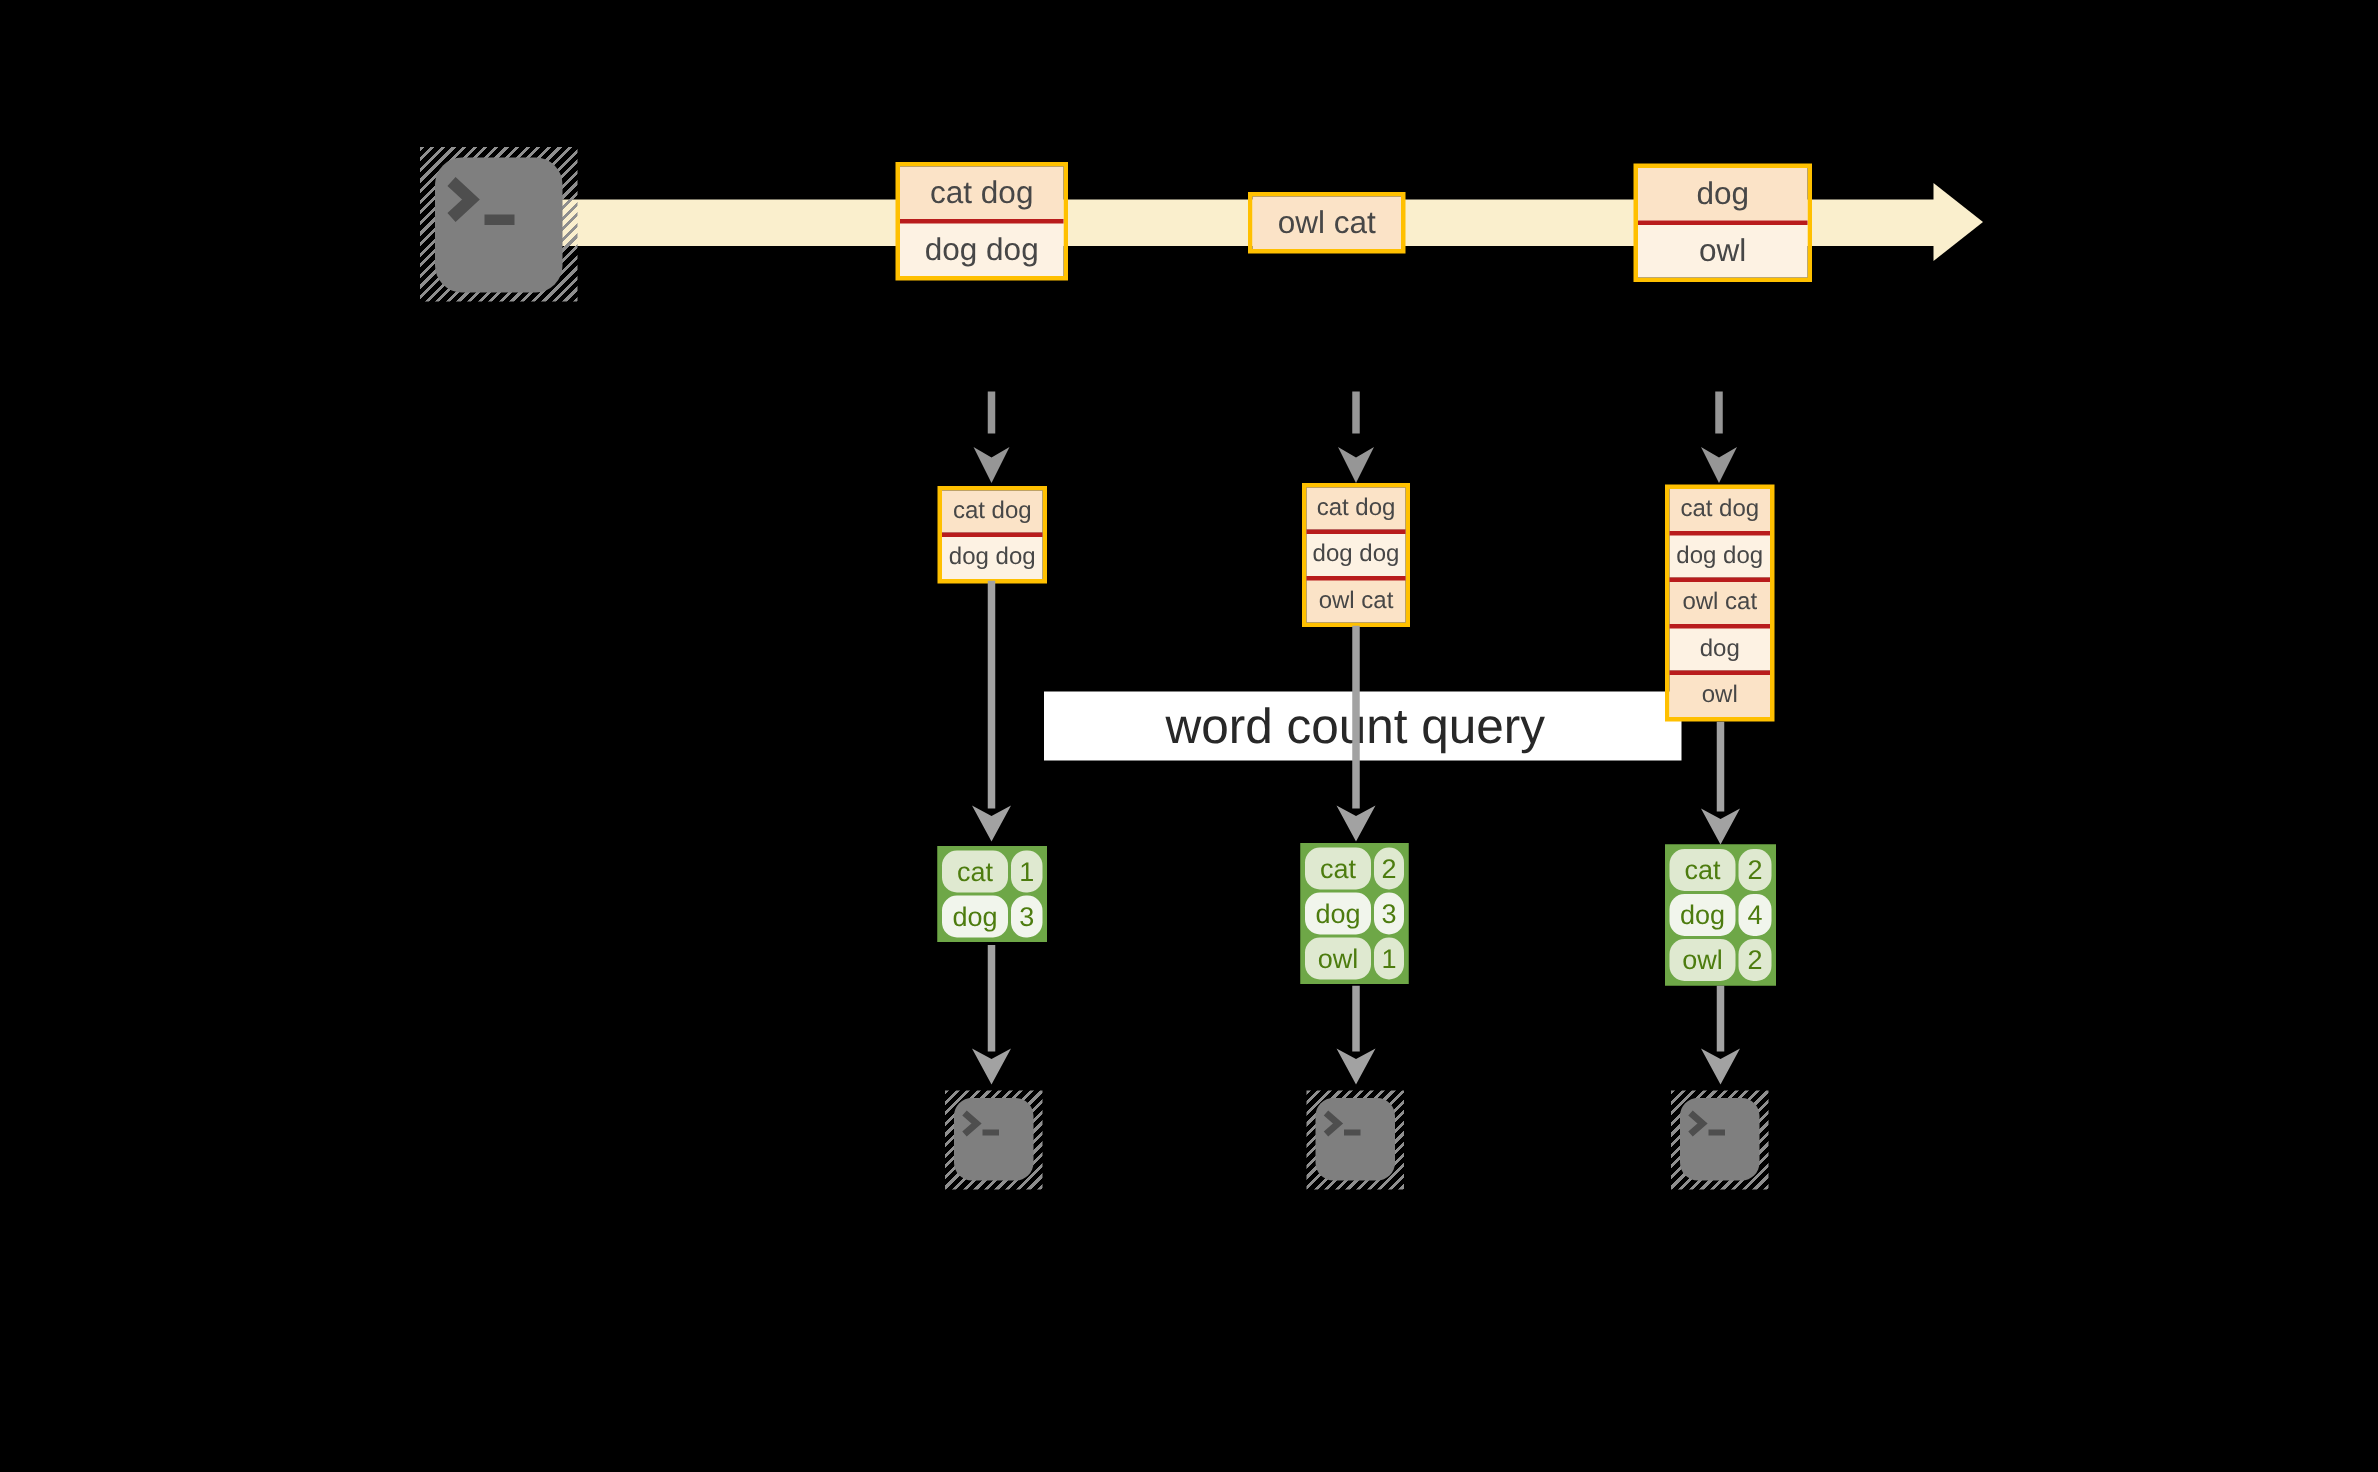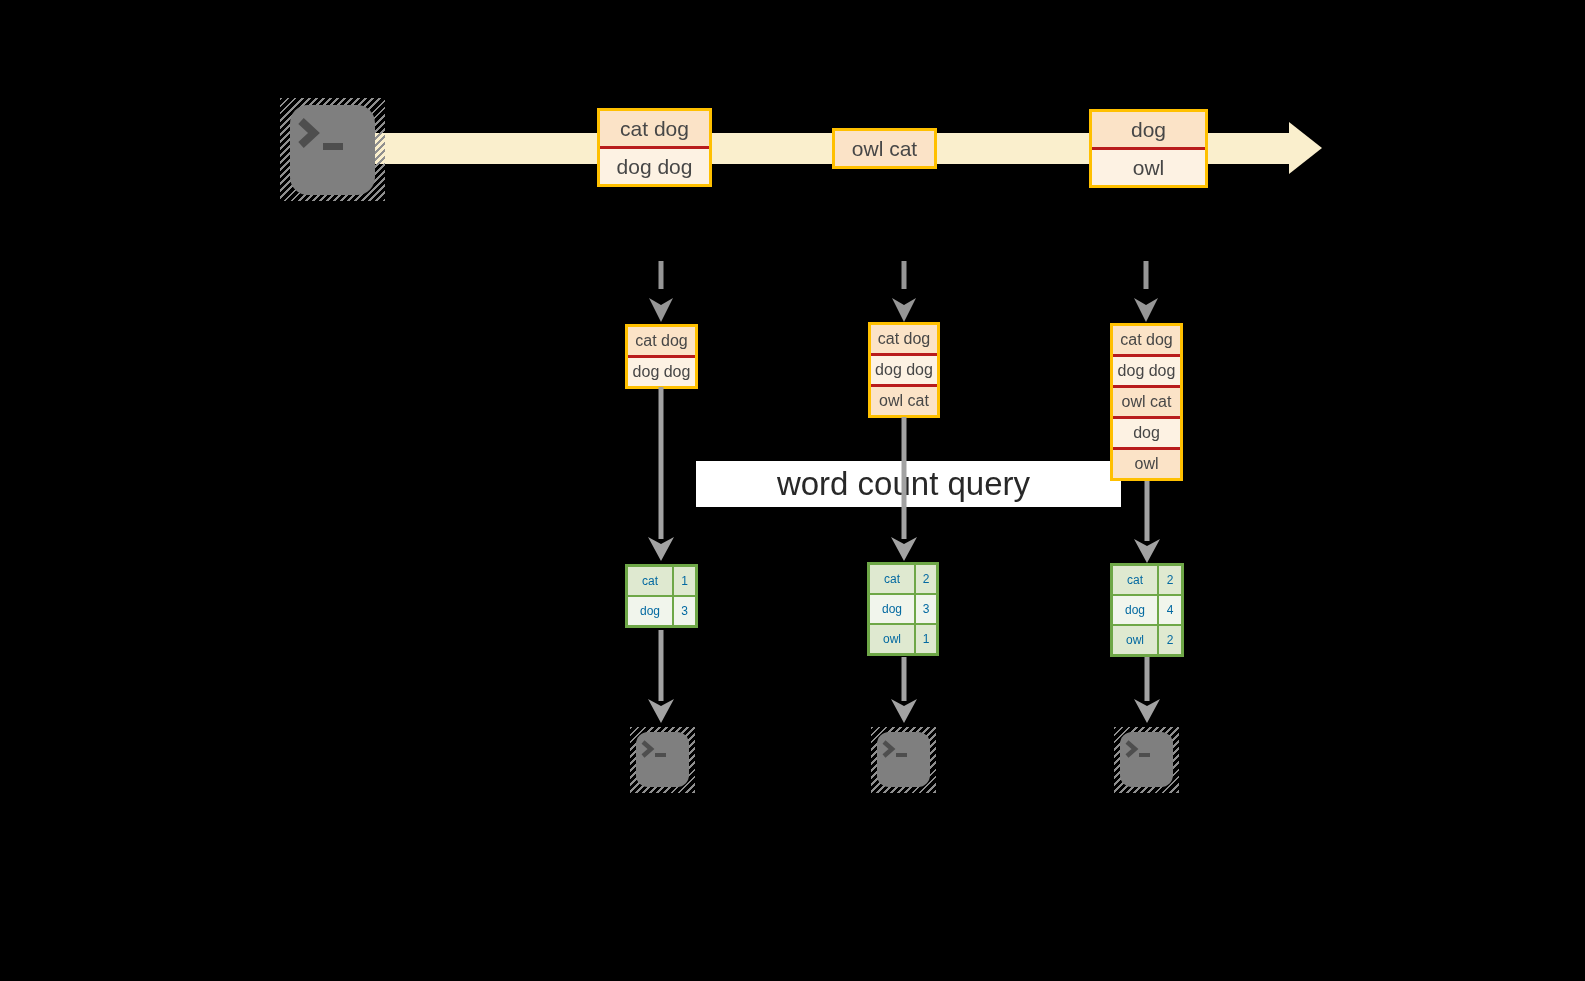--- a/index.html
+++ b/index.html
@@ -69,21 +69,21 @@
   
   .gtable{
     border:3px solid #6ea747;
     z-index:3;box-sizing:border-box;
     background:#6ea747;
   }
   .grow{display:flex;height:28px;}
   .grow + .grow{margin-top:2px;}
   .gcell{
     line-height:28px;text-align:center;
-    color:#0369a1;font-size:12px;
+    color:#4d7c0f;font-size:18px;border-radius:10px;
   }
   .gword{width:44px;margin-right:2px;}
   .gnum{flex:1;}
   .grow.dark .gcell{background:#dfe9d0;}
   .grow.light .gcell{background:#f1f5ec;}
 
   
   .arrow{z-index:4;}
 </style>
 </head>

